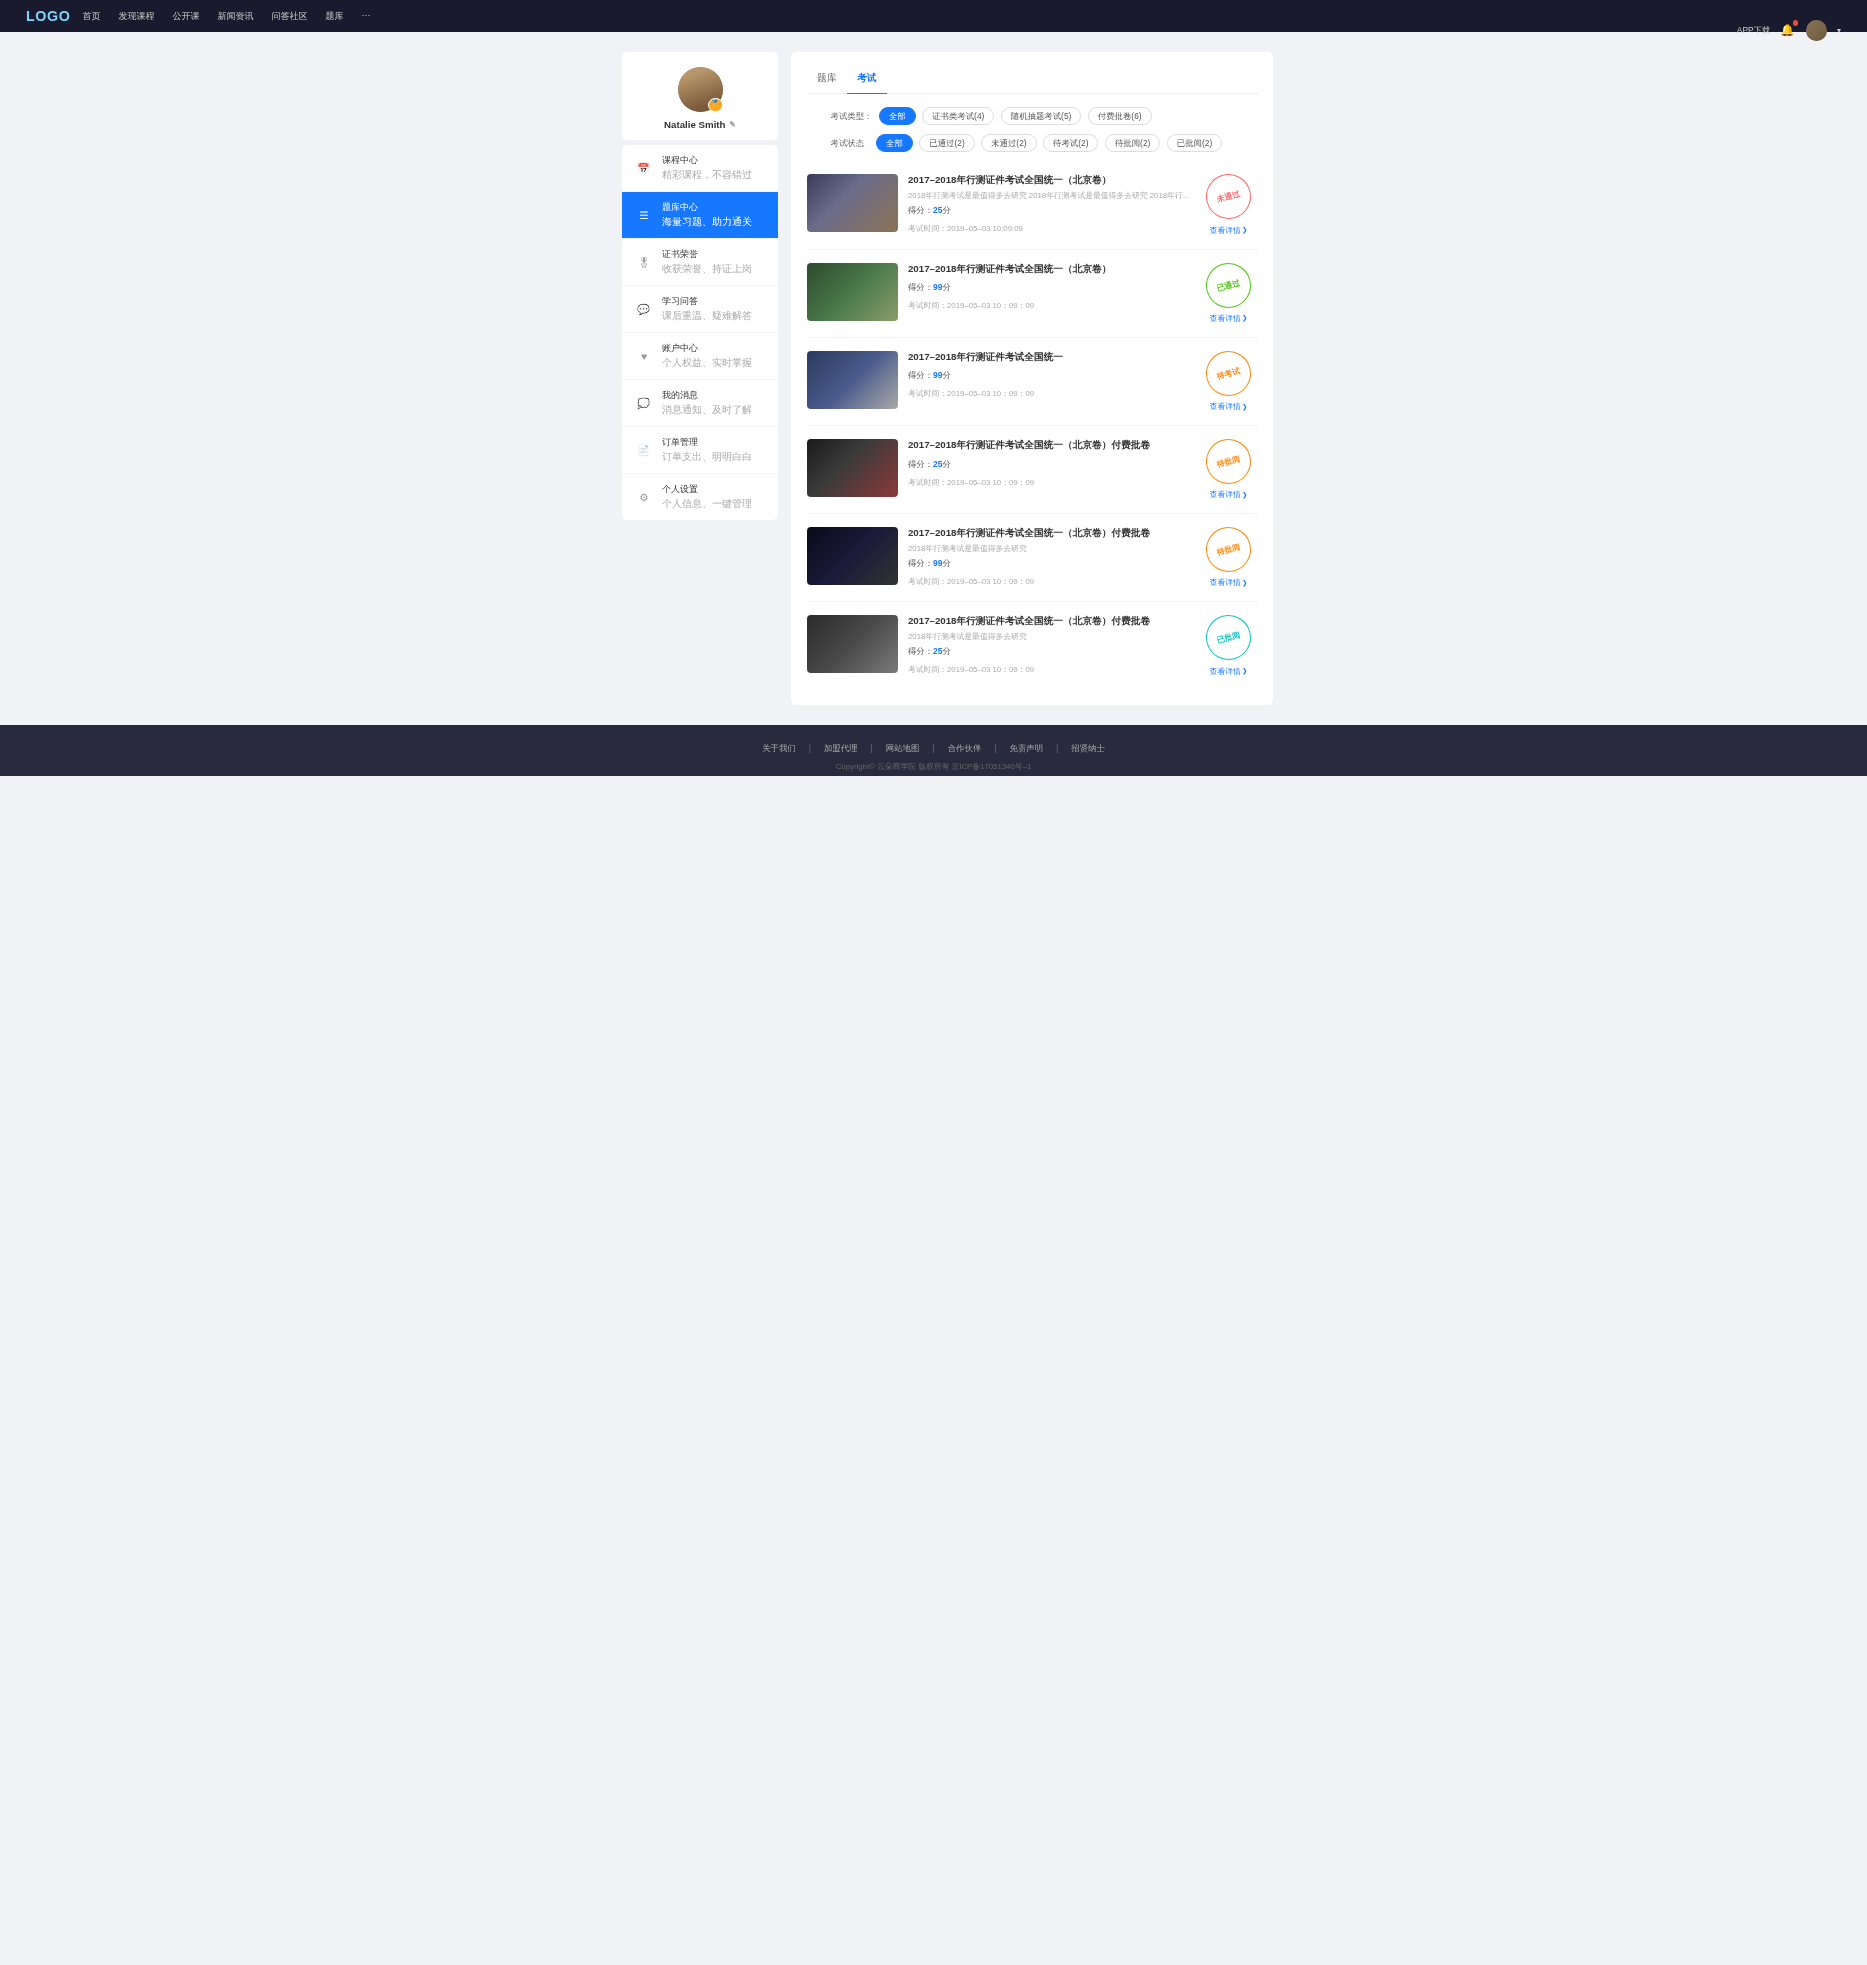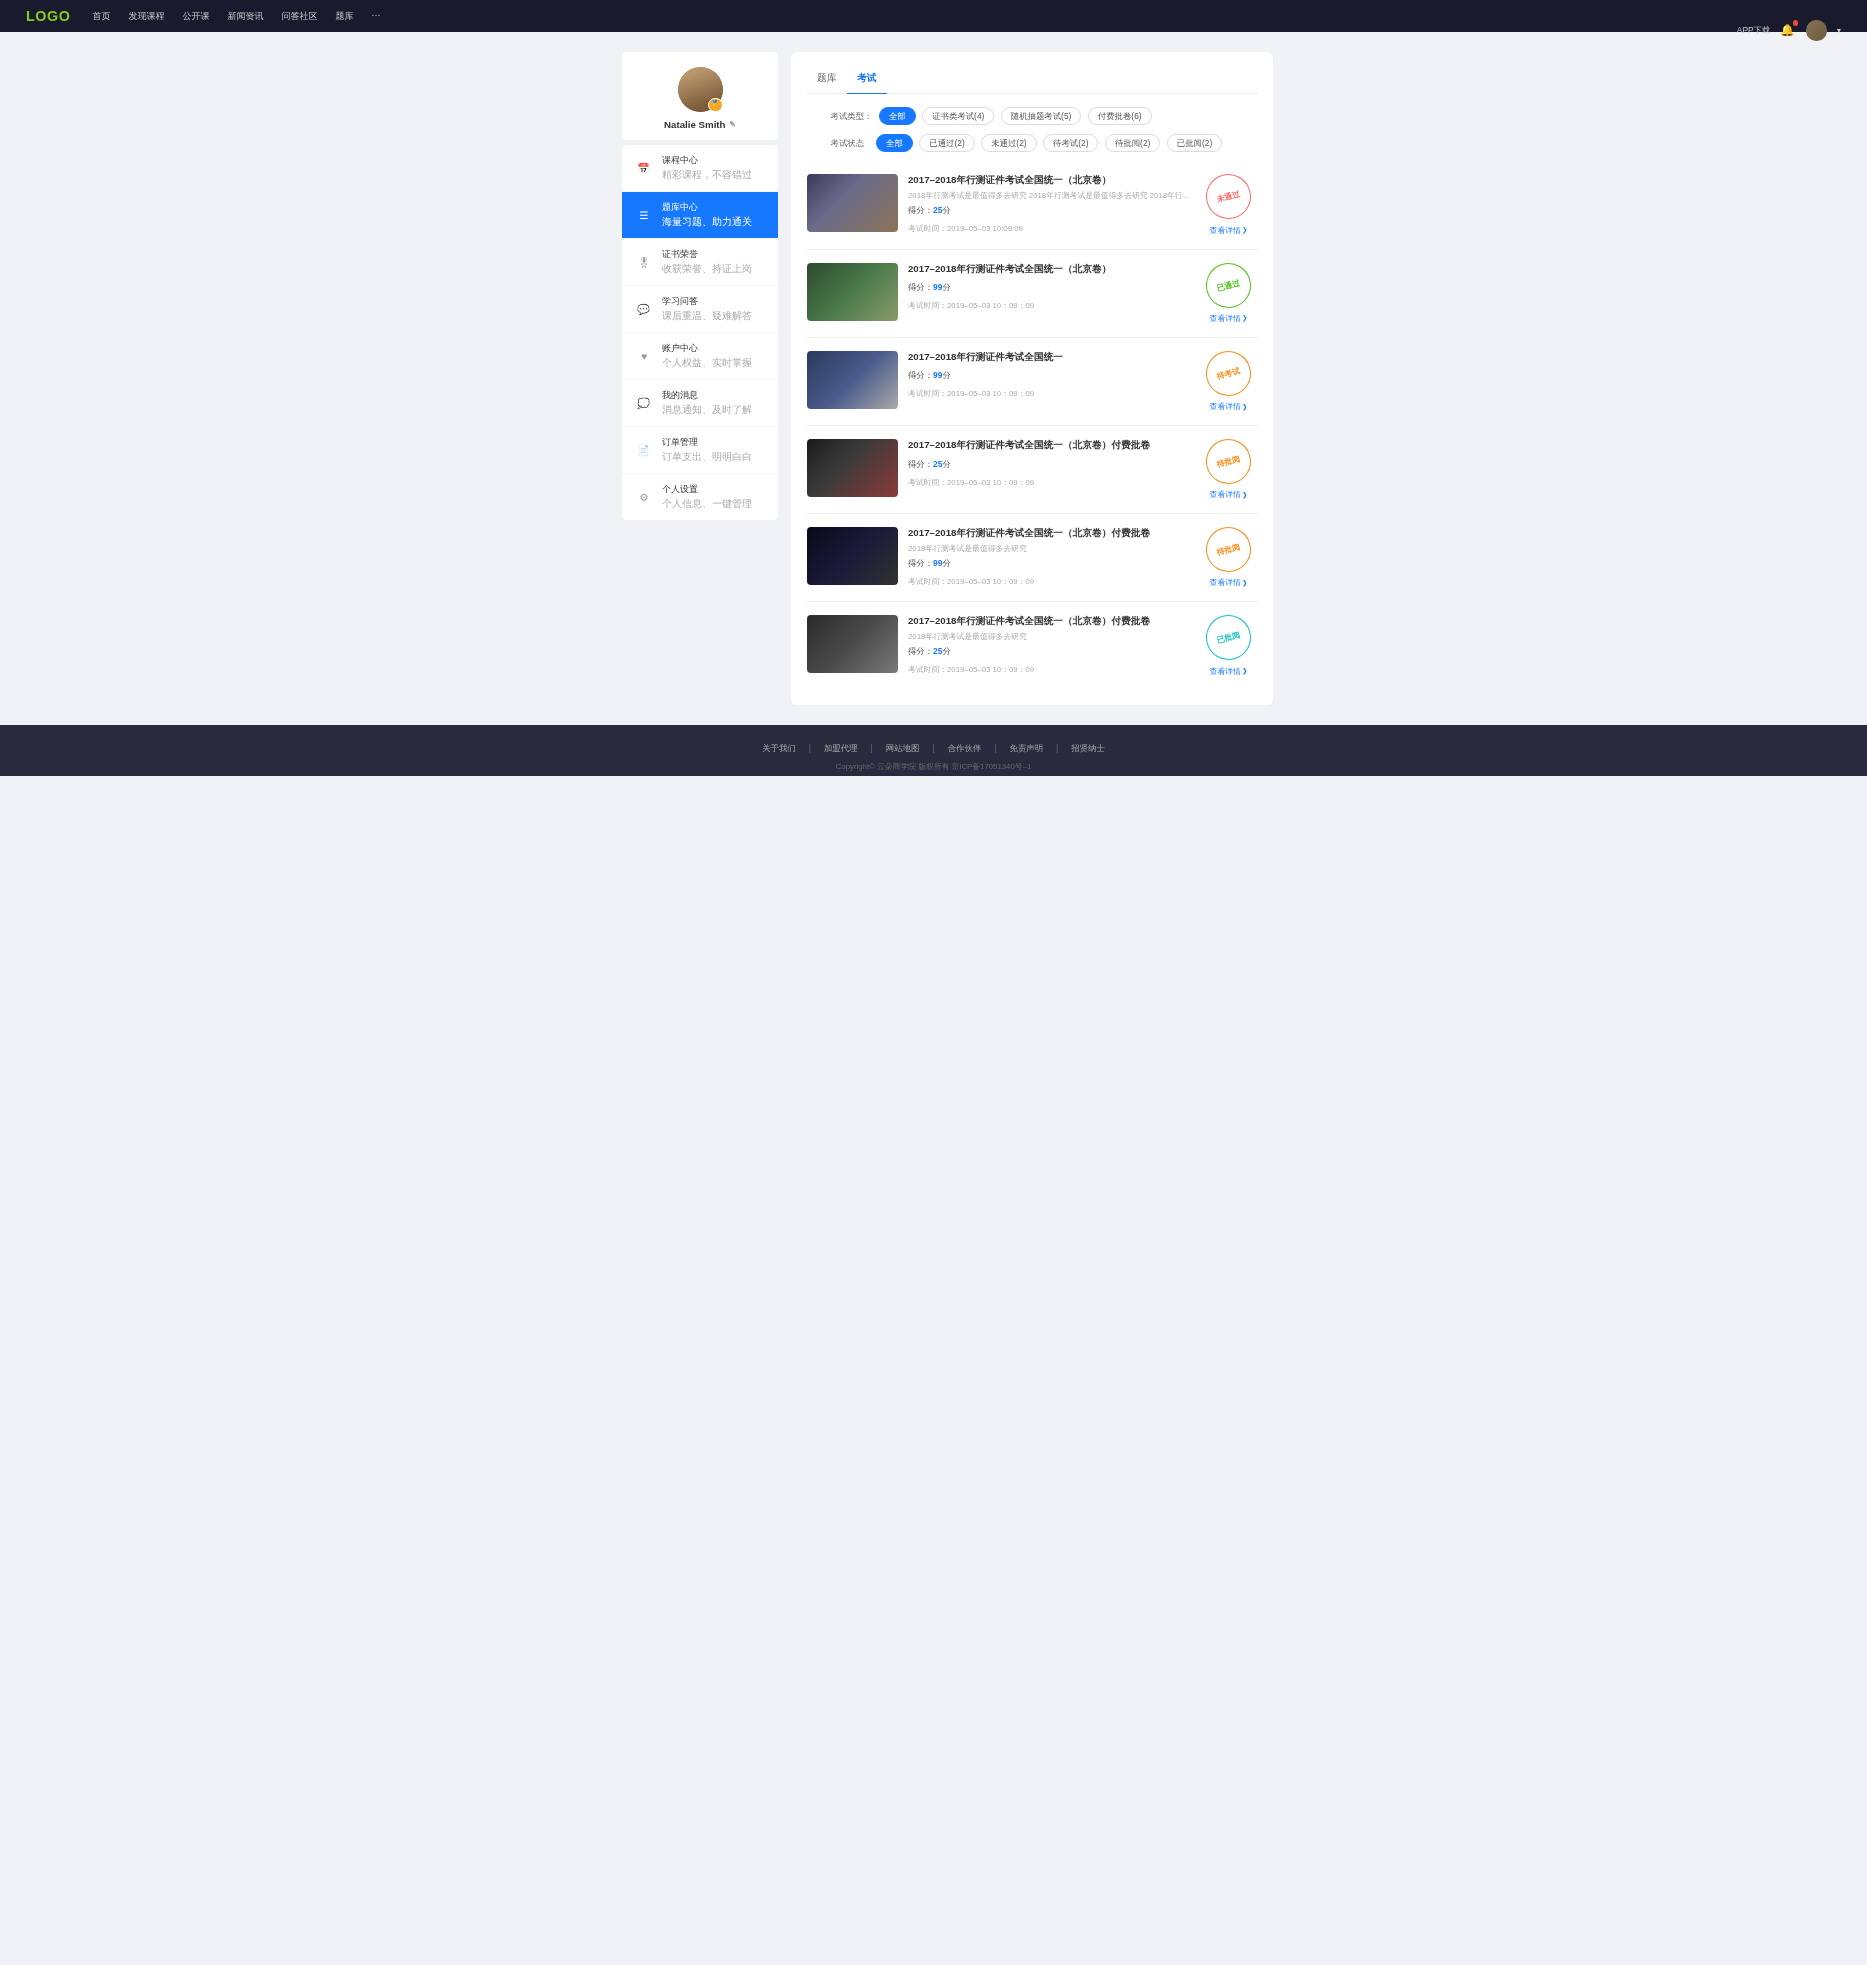--- a/index.html
+++ b/index.html
@@ -12,22 +12,22 @@
       display: flex;
       align-items: center;
       padding: 0 26px;
       position: sticky;
       top: 0;
       z-index: 100;
     }
     .navbar-logo {
       font-size: 14.3px;
       font-weight: bold;
-      color: #84cc16;
-      margin-right: 22px;
+      color: #7dd3fc;
+      margin-right: 12px;
       letter-spacing: 0.6px;
     }
     .navbar-nav {
       display: flex;
       gap: 18px;
       flex: 1;
     }
     .navbar-nav a {
       color: #ccc;
       text-decoration: none;

